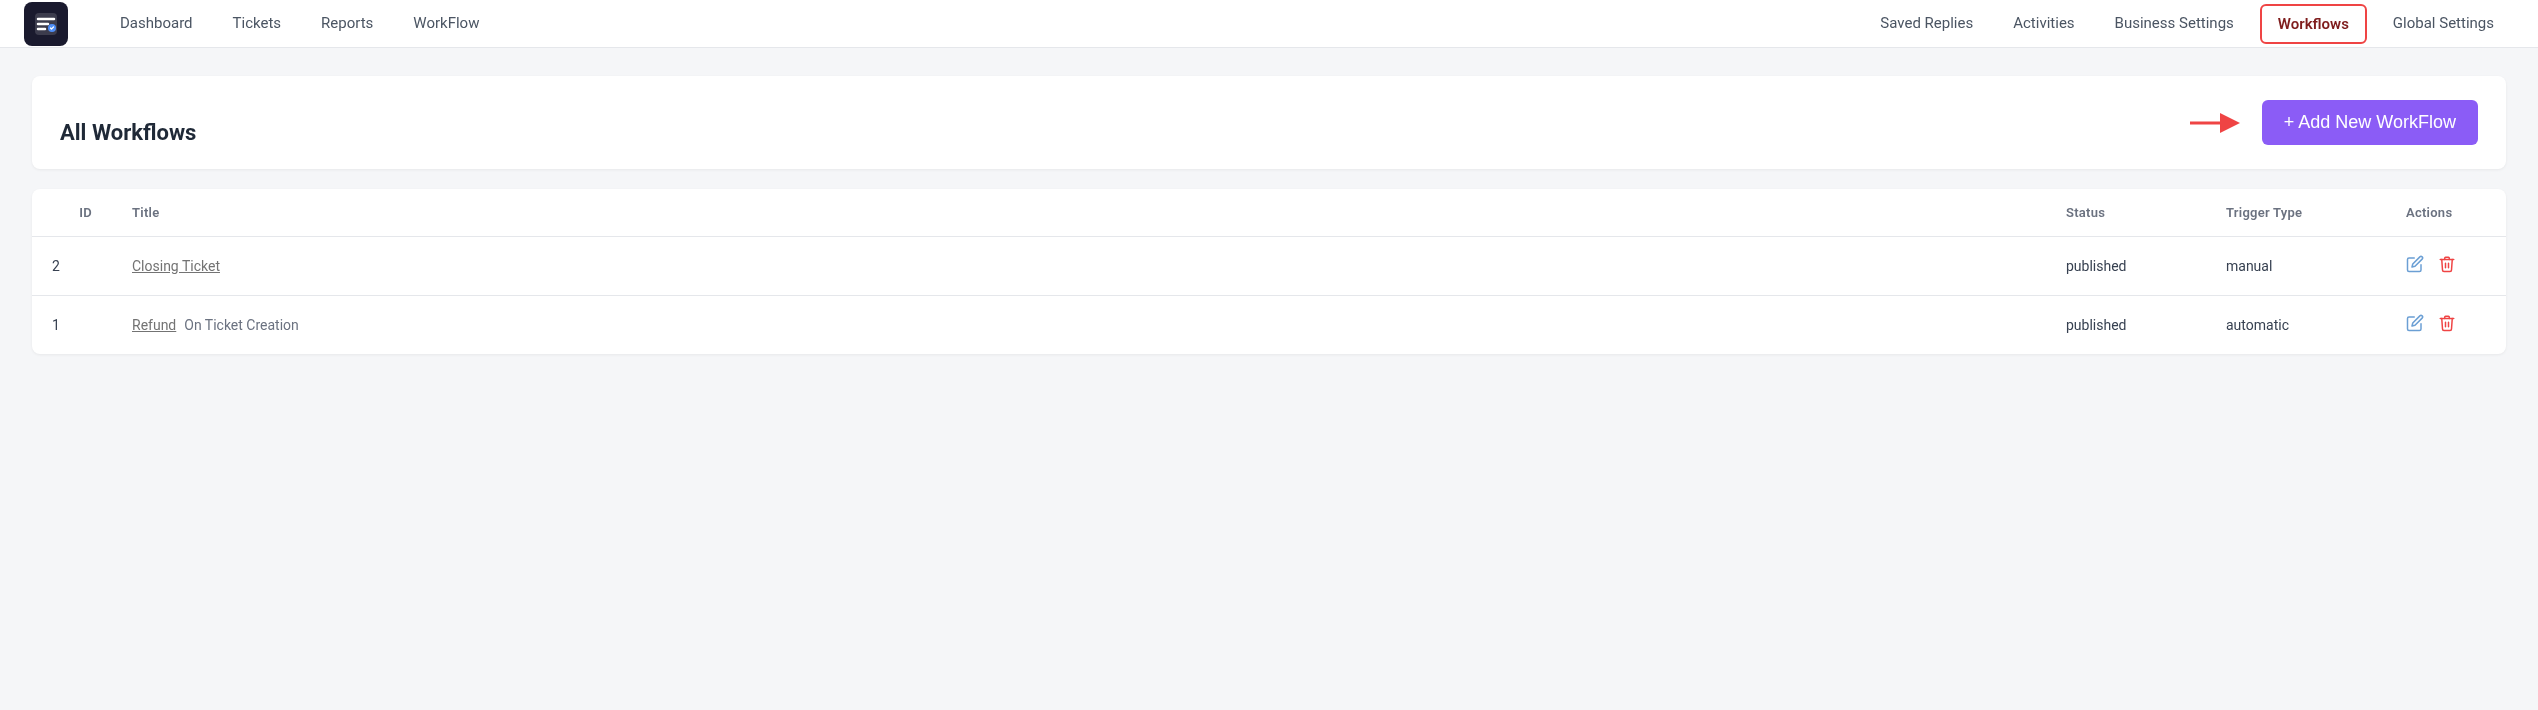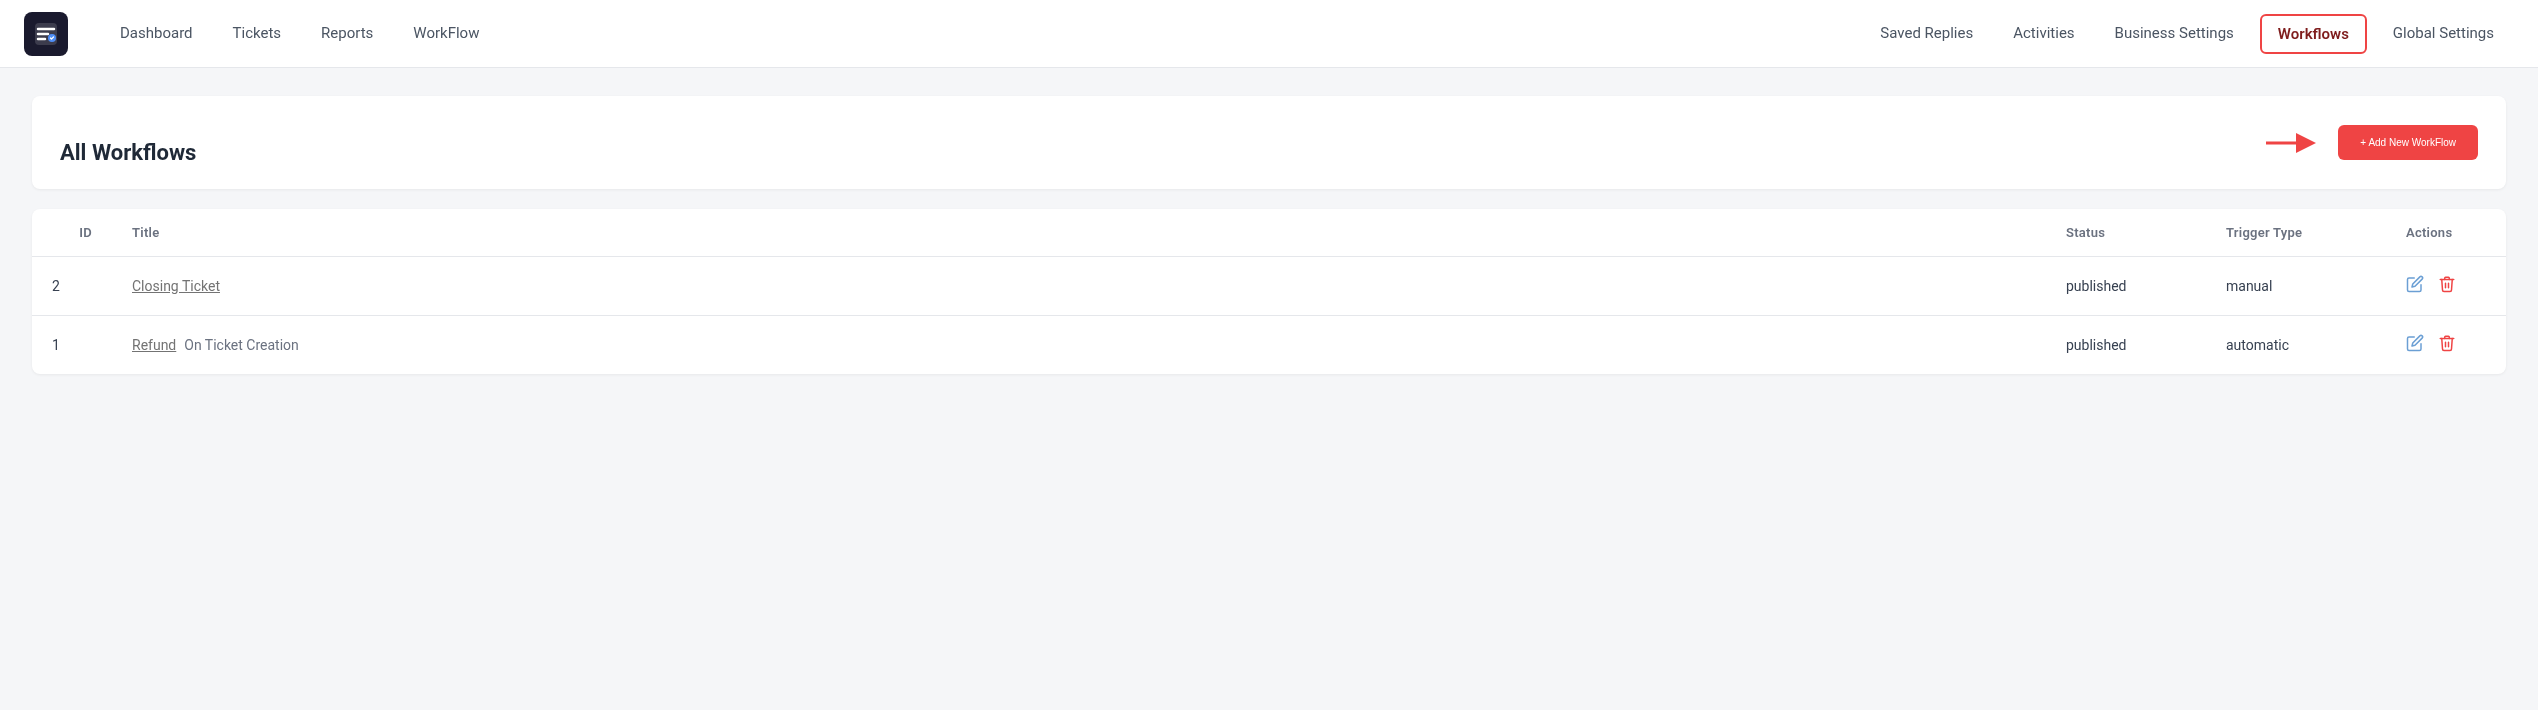--- a/index.html
+++ b/index.html
@@ -9,21 +9,21 @@
       min-height: 100vh;
     }
 
     
     .navbar {
       background: #ffffff;
       border-bottom: 1px solid #e5e7eb;
       display: flex;
       align-items: center;
       padding: 0 24px;
-      height: 68px;
+      height: 48px;
       position: relative;
     }
     .navbar-logo {
       background: #1a1a2e;
       width: 44px;
       height: 44px;
       border-radius: 8px;
       display: flex;
       align-items: center;
       justify-content: center;
@@ -89,26 +89,26 @@
       align-items: center;
       color: #ef4444;
     }
     .red-arrow svg {
       width: 52px;
       height: 28px;
     }
 
     
     .add-btn {
-      background: #ef4444;
+      background: #8b5cf6;
       color: #ffffff;
       border: none;
       border-radius: 6px;
       padding: 12px 22px;
-      font-size: 10px;
+      font-size: 18px;
       font-weight: 500;
       cursor: pointer;
       white-space: nowrap;
       display: flex;
       align-items: center;
       gap: 6px;
     }
 
     
     .table-card {

